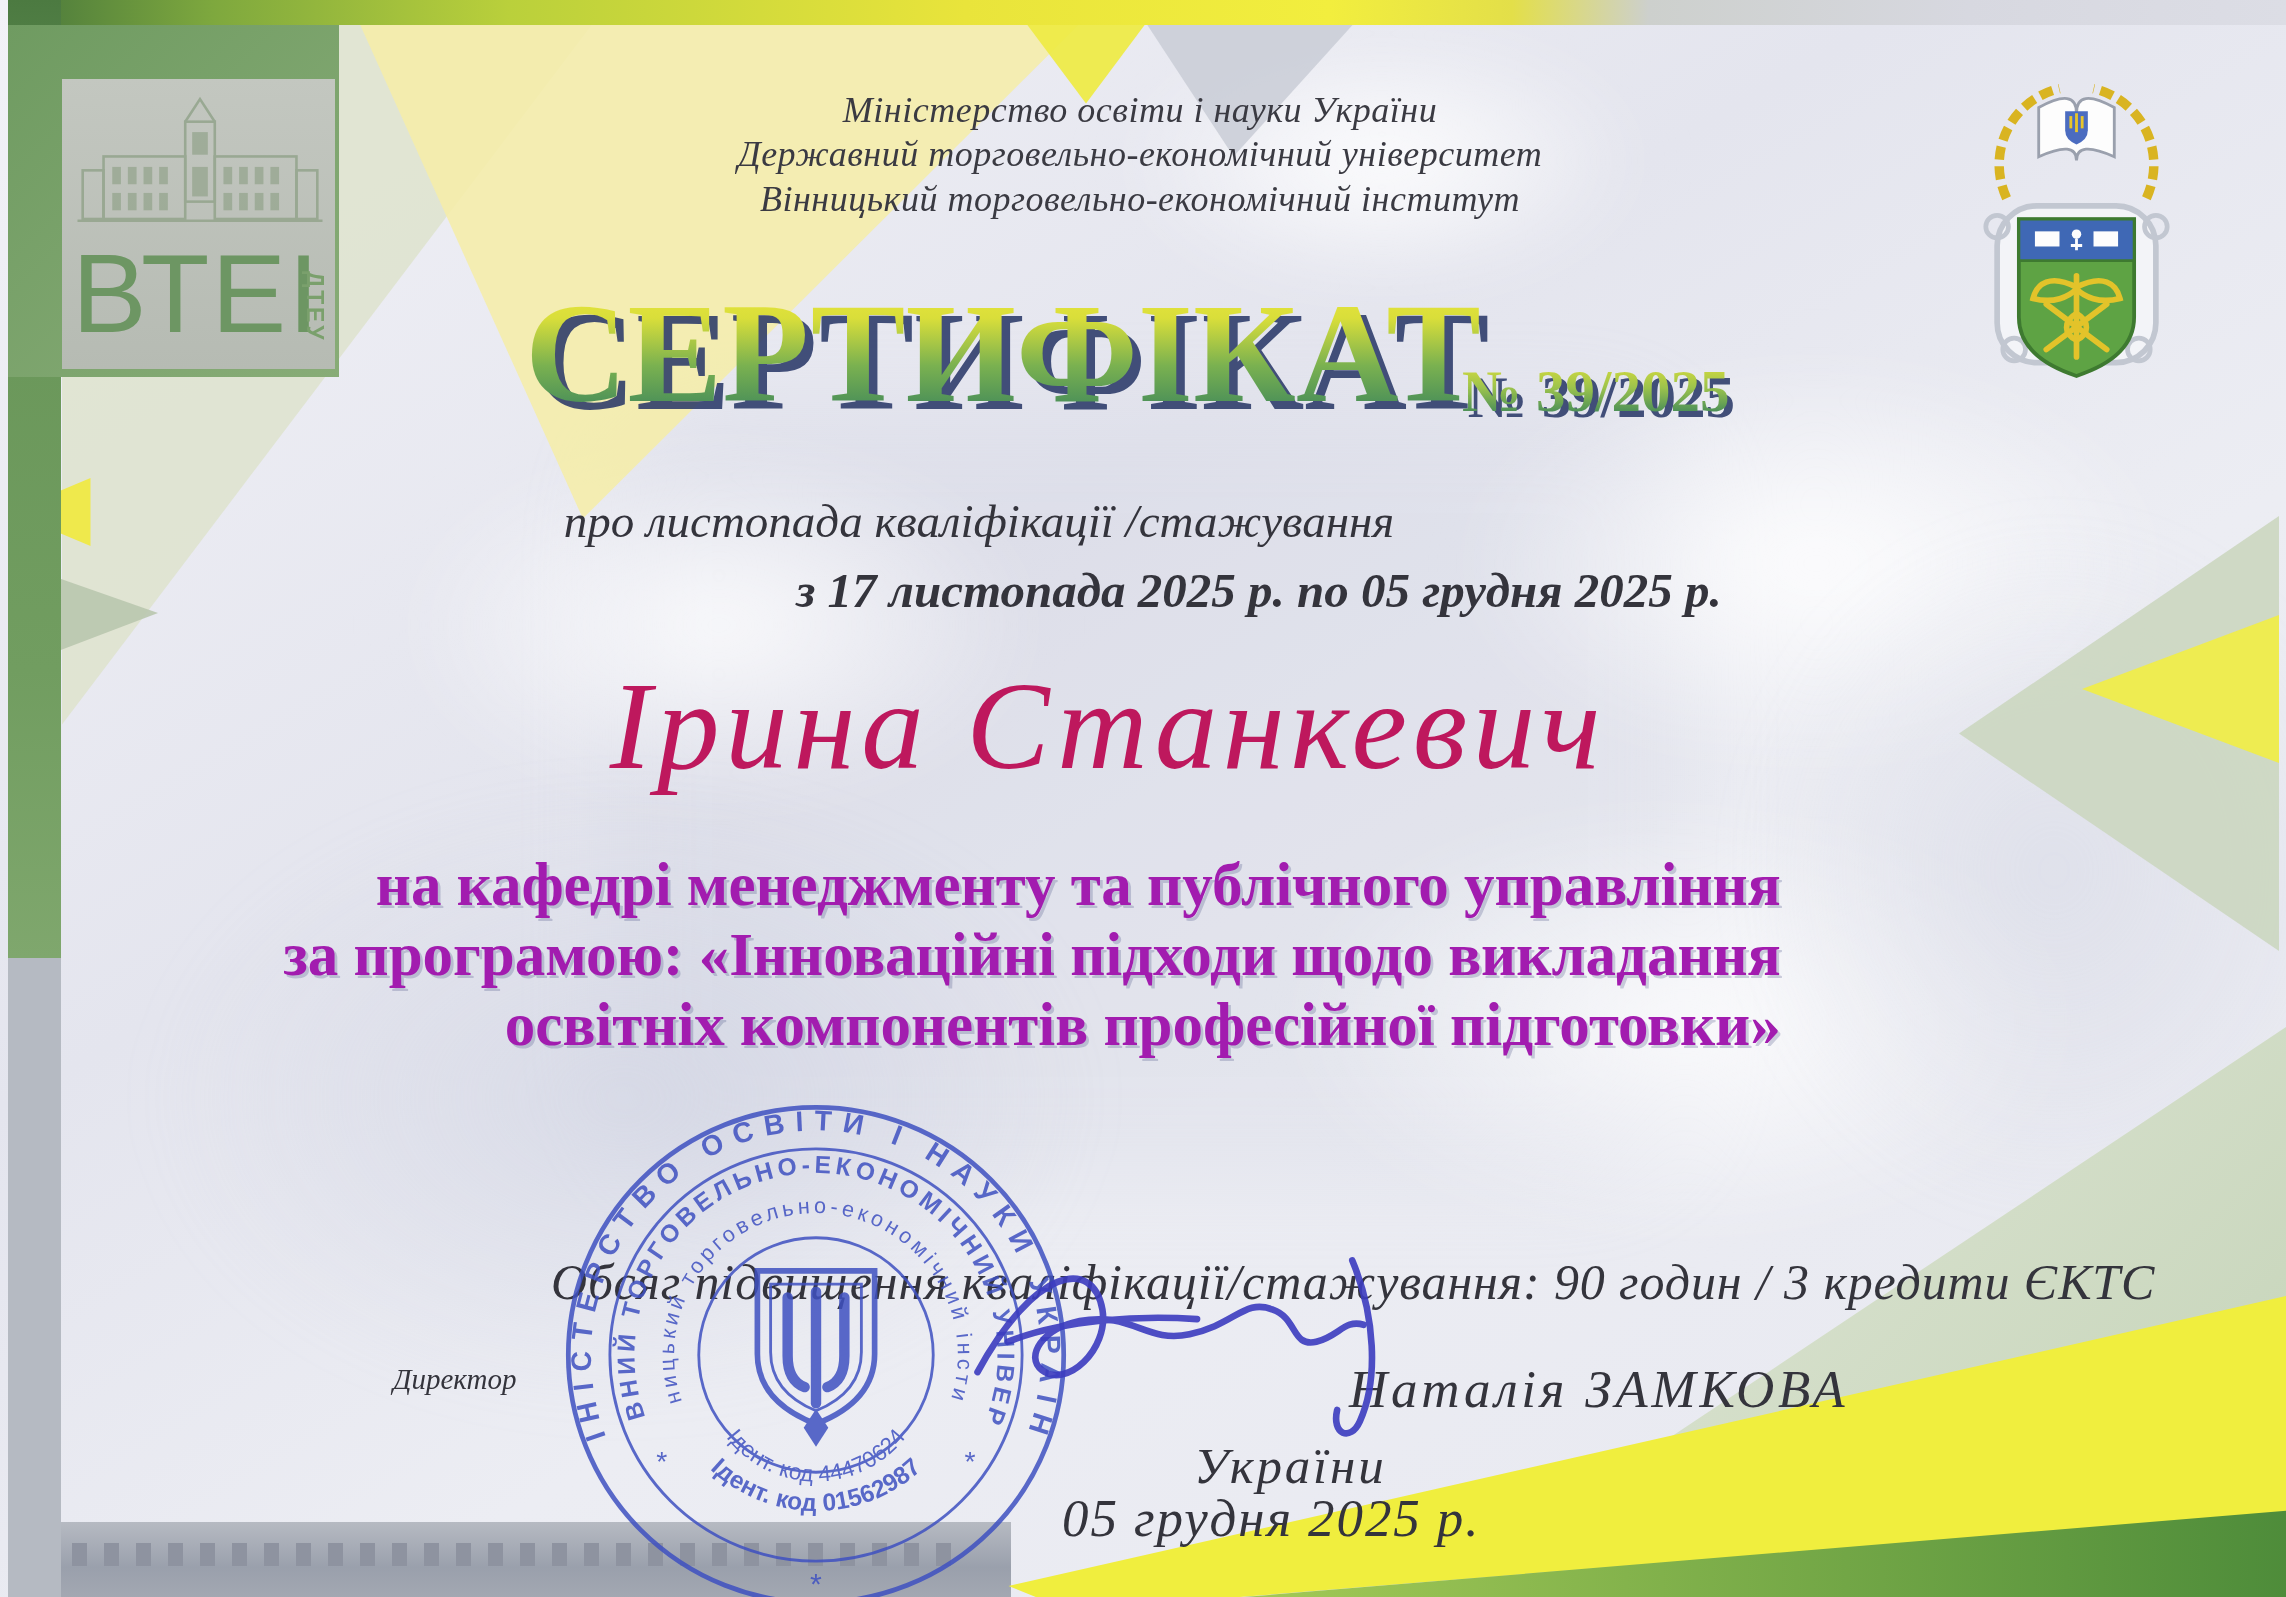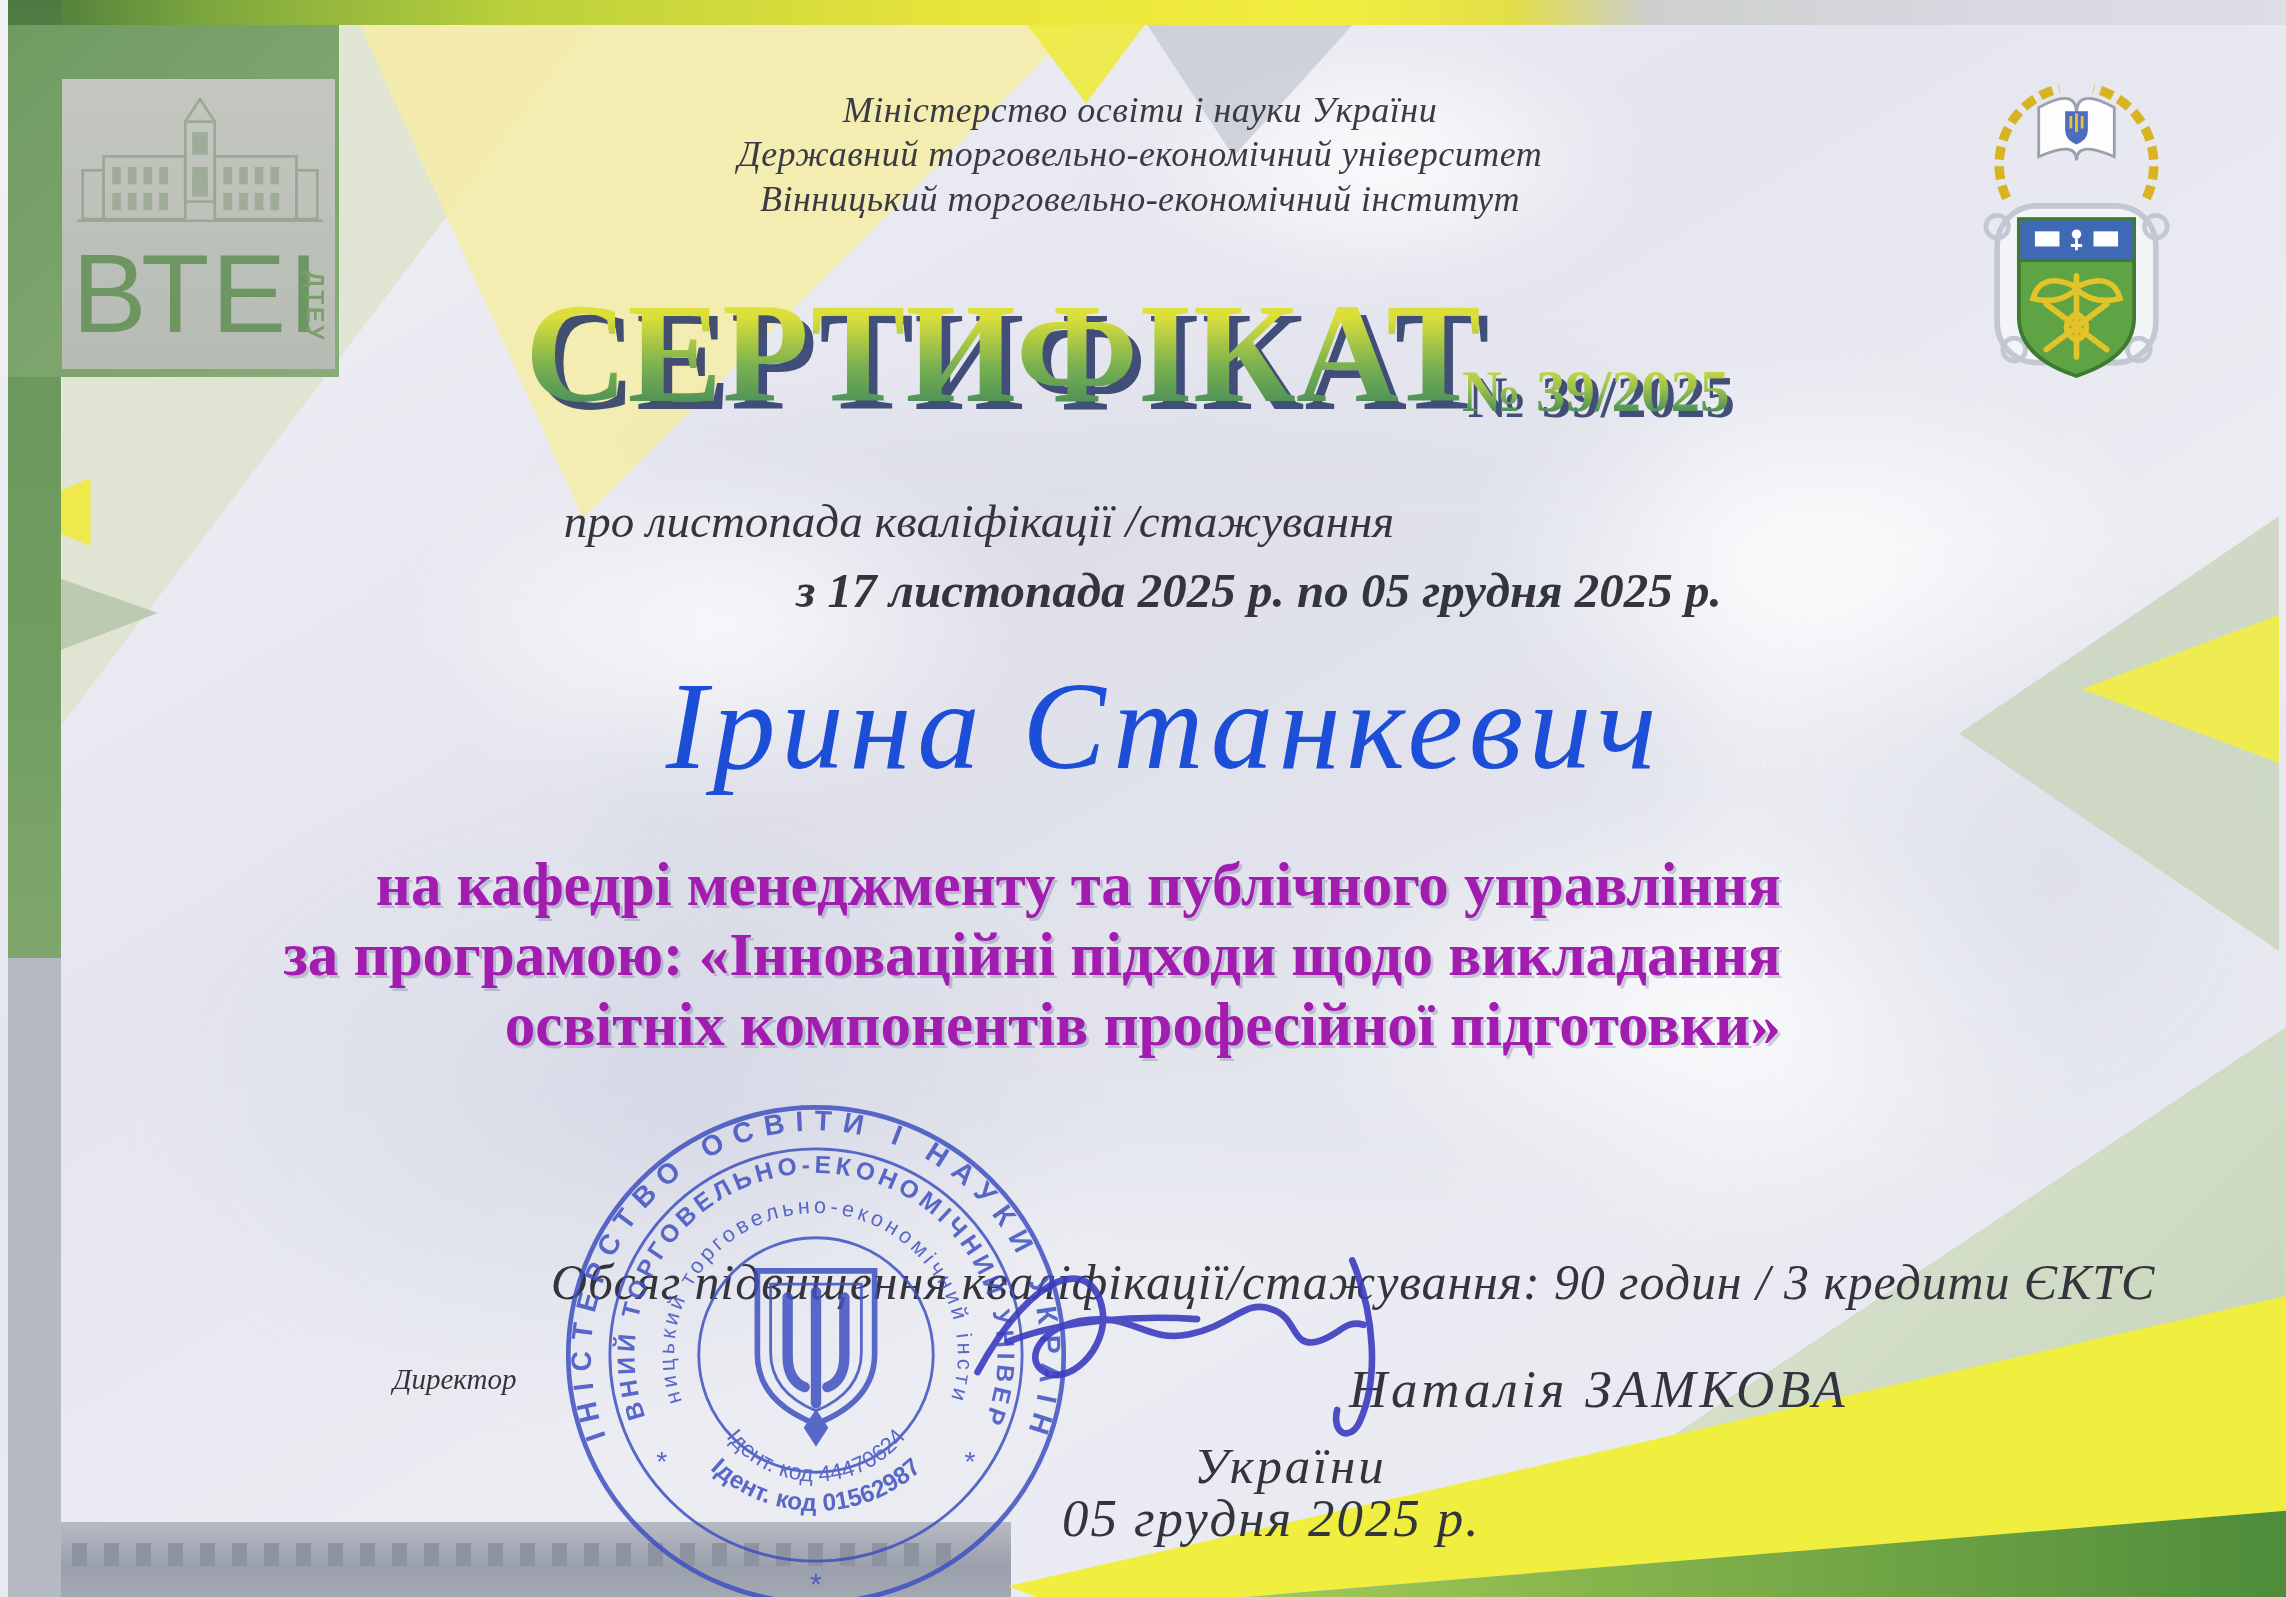--- a/index.html
+++ b/index.html
@@ -77,21 +77,21 @@
   .title-grad{position:relative;background:linear-gradient(180deg,#f0e93c 0%,#d9de3a 28%,#7ab150 58%,#2c7a5e 100%);
     -webkit-background-clip:text;background-clip:text;color:transparent;}
   .num-block{left:1462px;top:346px;font-weight:bold;font-size:59px;line-height:91px;}
   .num-shadow{position:absolute;left:5.7px;top:5.7px;color:#2b3a69;opacity:.88;}
   .num-grad{position:relative;background:linear-gradient(180deg,#e6e23a 0%,#9cc34c 45%,#2f7e5c 95%);
     -webkit-background-clip:text;background-clip:text;color:transparent;}
 
   .script{font-style:italic;color:#34343c;}
   .sub1{left:979px;top:494px;font-size:47px;}
   .sub2{left:1259px;top:562px;font-size:49px;font-weight:bold;}
-  .recipient{left:1164px;top:655px;font-size:125px;letter-spacing:5.7px;color:#1d4ed8;}
+  .recipient{left:1108px;top:655px;font-size:125px;letter-spacing:5.7px;color:#be185d;}
   .body-block{left:1032px;top:850px;transform:translateX(-50%);text-align:right;
     font-weight:bold;font-size:61px;line-height:70px;color:#a21caf;white-space:nowrap;
     text-shadow:2.8px 2.8px 0 rgba(45,55,115,.22);}
   .scope{left:551px;top:1253px;font-size:50px;letter-spacing:0.9px;z-index:30;}
   .director{left:393px;top:1363px;font-size:29px;z-index:30;}
   .zamkova{left:1349px;top:1359px;font-size:53px;letter-spacing:3.8px;z-index:30;}
   .city{left:1194px;top:1437px;font-size:51px;letter-spacing:2.8px;z-index:30;}
   .date{left:1062px;top:1488px;font-size:53px;letter-spacing:1.9px;z-index:30;font-style:italic;}
 
   .stamp{left:556px;top:1095px;width:520px;height:520px;z-index:40;opacity:.85;}

